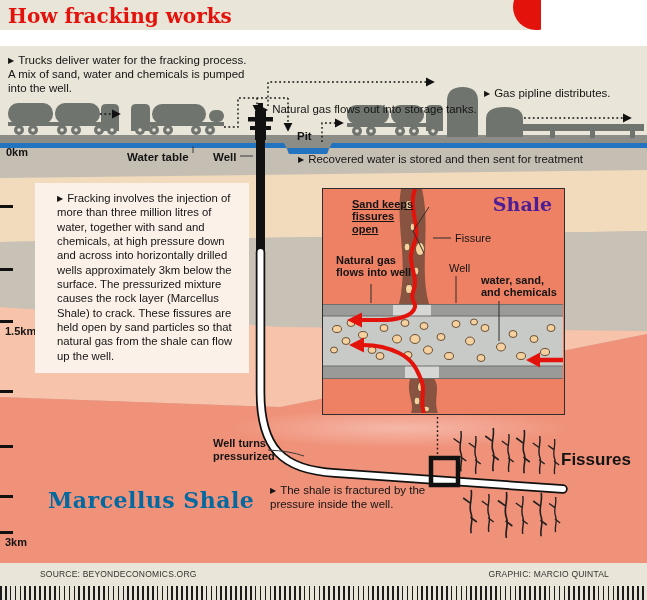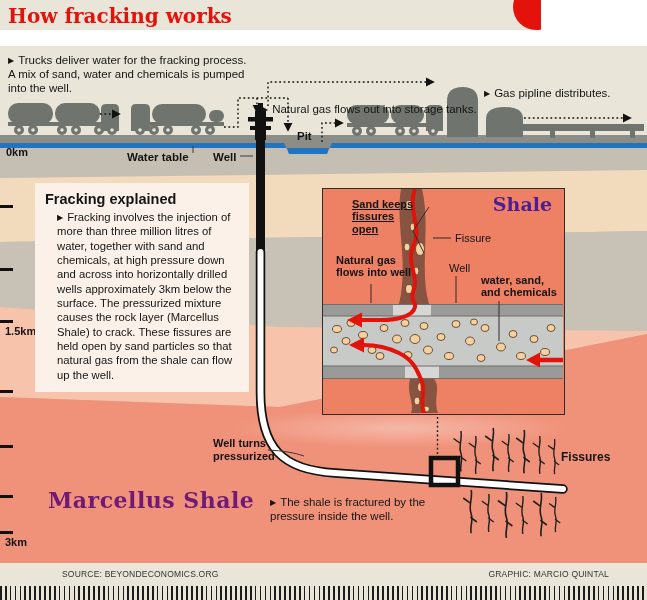--- a/index.html
+++ b/index.html
@@ -33,21 +33,21 @@
   #explain-box{position:absolute;left:35px;top:183px;width:214px;background:#fcf1e8;padding:8px 10px 10px 10px;box-sizing:border-box;}
   #explain-title{font-weight:bold;font-size:14.5px;margin-bottom:3px;}
   #explain-body{font-size:11.3px;line-height:1.27;margin-left:12px;}
   
   #inset{position:absolute;left:322px;top:188px;width:243px;height:227px;background:#ee8164;border:1.5px solid #2d2d2d;box-sizing:border-box;overflow:hidden;}
   #inset svg{position:absolute;left:0;top:0;}
   .inlbl{position:absolute;font-size:11px;line-height:1.12;color:#141414;}
   #inset-title{position:absolute;right:12px;top:4px;font-family:"DejaVu Serif",serif;font-weight:bold;
                font-size:19px;color:#4c1d95;}
   #marcellus{position:absolute;left:48px;top:487px;font-family:"DejaVu Serif",serif;font-weight:bold;
-             font-size:22px;color:#701a75;letter-spacing:.5px;}
+             font-size:22px;color:#0369a1;letter-spacing:.5px;}
   
   #footer{position:absolute;left:0;top:563px;width:647px;height:23px;background:#e9e5d8;}
   .src{position:absolute;top:6px;font-size:8.5px;letter-spacing:.2px;color:#33322e;}
   #barcode{position:absolute;left:0;top:586px;width:647px;height:14px;
            background:repeating-linear-gradient(90deg,#1c1c1c 0px,#1c1c1c 1.6px,#e9e5d8 1.6px,#e9e5d8 4.9px);}
 </style>
 </head>
 <body>
 
 <div id="canvas">
@@ -200,38 +200,40 @@
 
   <div class="lbl" style="left:8px;top:53px;width:240px;">
     <span class="bullet">▶</span><span>Trucks deliver water for the fracking process. A mix of sand, water and chemicals is pumped into the well.</span>
   </div>
   <div class="lbl" style="left:262px;top:56px;width:310px;margin-top:46px;">
     <span class="bullet">▶</span><span>Natural gas flows out into storage tanks.</span>
   </div>
   <div class="lbl" style="left:484px;top:86px;width:160px;">
     <span class="bullet">▶</span><span>Gas pipline distributes.</span>
   </div>
+  <div class="lbl" style="left:298px;top:152px;width:345px;">
+    <span class="bullet">▶</span><span>Recovered water is stored and then sent for treatment</span>
+  </div>
 
   <div class="lbl bld" style="left:6px;top:146px;font-size:11px;">0km</div>
   <div class="lbl" style="left:127px;top:150px;font-weight:600;">Water table</div>
   <div class="lbl" style="left:213px;top:150px;font-weight:600;">Well</div>
   <div class="lbl" style="left:297px;top:129px;font-weight:600;text-align:right;">Pit</div>
 
   <div class="tick" style="top:205px;"></div>
   <div class="tick" style="top:268px;"></div>
   <div class="tick" style="top:320px;"></div>
   <div class="depth" style="top:325px;">1.5km</div>
   <div class="tick" style="top:390px;"></div>
   <div class="tick" style="top:445px;"></div>
   <div class="tick" style="top:495px;"></div>
   <div class="tick" style="top:531px;"></div>
   <div class="depth" style="top:536px;">3km</div>
 
   <div id="explain-box">
-    <div id="explain-title">Fracking explained</div>
     <div id="explain-body">
       <span class="bullet">▶</span><span>Fracking involves the injection of more than three million litres of water, together with sand and chemicals, at high pressure down and across into horizontally drilled wells approximately 3km below the surface. The pressurized mixture causes the rock layer (Marcellus Shale) to crack. These fissures are held open by sand particles so that natural gas from the shale can flow up the well.</span>
     </div>
   </div>
 
   <div id="inset">
     <svg width="240" height="224" viewBox="0 0 240 224">
 
       <path d="M78,0 C72,35 86,72 76,115 L106,115 C96,80 108,38 99,0 Z" fill="#885340"></path>
 
@@ -311,25 +313,25 @@
     </svg>
     <div id="inset-title">Shale</div>
     <div class="inlbl bld" style="left:29px;top:9px;width:64px;text-decoration:underline;">Sand keeps fissures open</div>
     <div class="inlbl" style="left:132px;top:43px;">Fissure</div>
     <div class="inlbl bld" style="left:13px;top:65px;width:84px;">Natural gas flows into well</div>
     <div class="inlbl" style="left:126px;top:73px;">Well</div>
     <div class="inlbl bld" style="left:158px;top:85px;width:84px;">water, sand, and chemicals</div>
   </div>
 
   <div class="lbl bld" style="left:213px;top:437px;width:62px;font-size:11px;">Well turns pressurized</div>
-  <div class="lbl" style="left:270px;top:483px;width:165px;margin-top:12px;">
+  <div class="lbl" style="left:270px;top:483px;width:165px;">
     <span class="bullet">▶</span><span>The shale is fractured by the pressure inside the well.</span>
   </div>
   <div id="marcellus">Marcellus Shale</div>
-  <div class="lbl bld" style="left:561px;top:450px;font-size:12px;">Fissures</div>
+  <div class="lbl bld" style="left:561px;top:450px;font-size:17px;">Fissures</div>
 
   <div id="footer">
-    <div class="src" style="left:40px;margin-left:22px;">SOURCE: BEYONDECONOMICS.ORG</div>
+    <div class="src" style="left:40px;">SOURCE: BEYONDECONOMICS.ORG</div>
     <div class="src" style="right:38px;text-align:right;">GRAPHIC: MARCIO QUINTAL</div>
   </div>
   <div id="barcode"></div>
 
 </div>
 
 </body></html>

